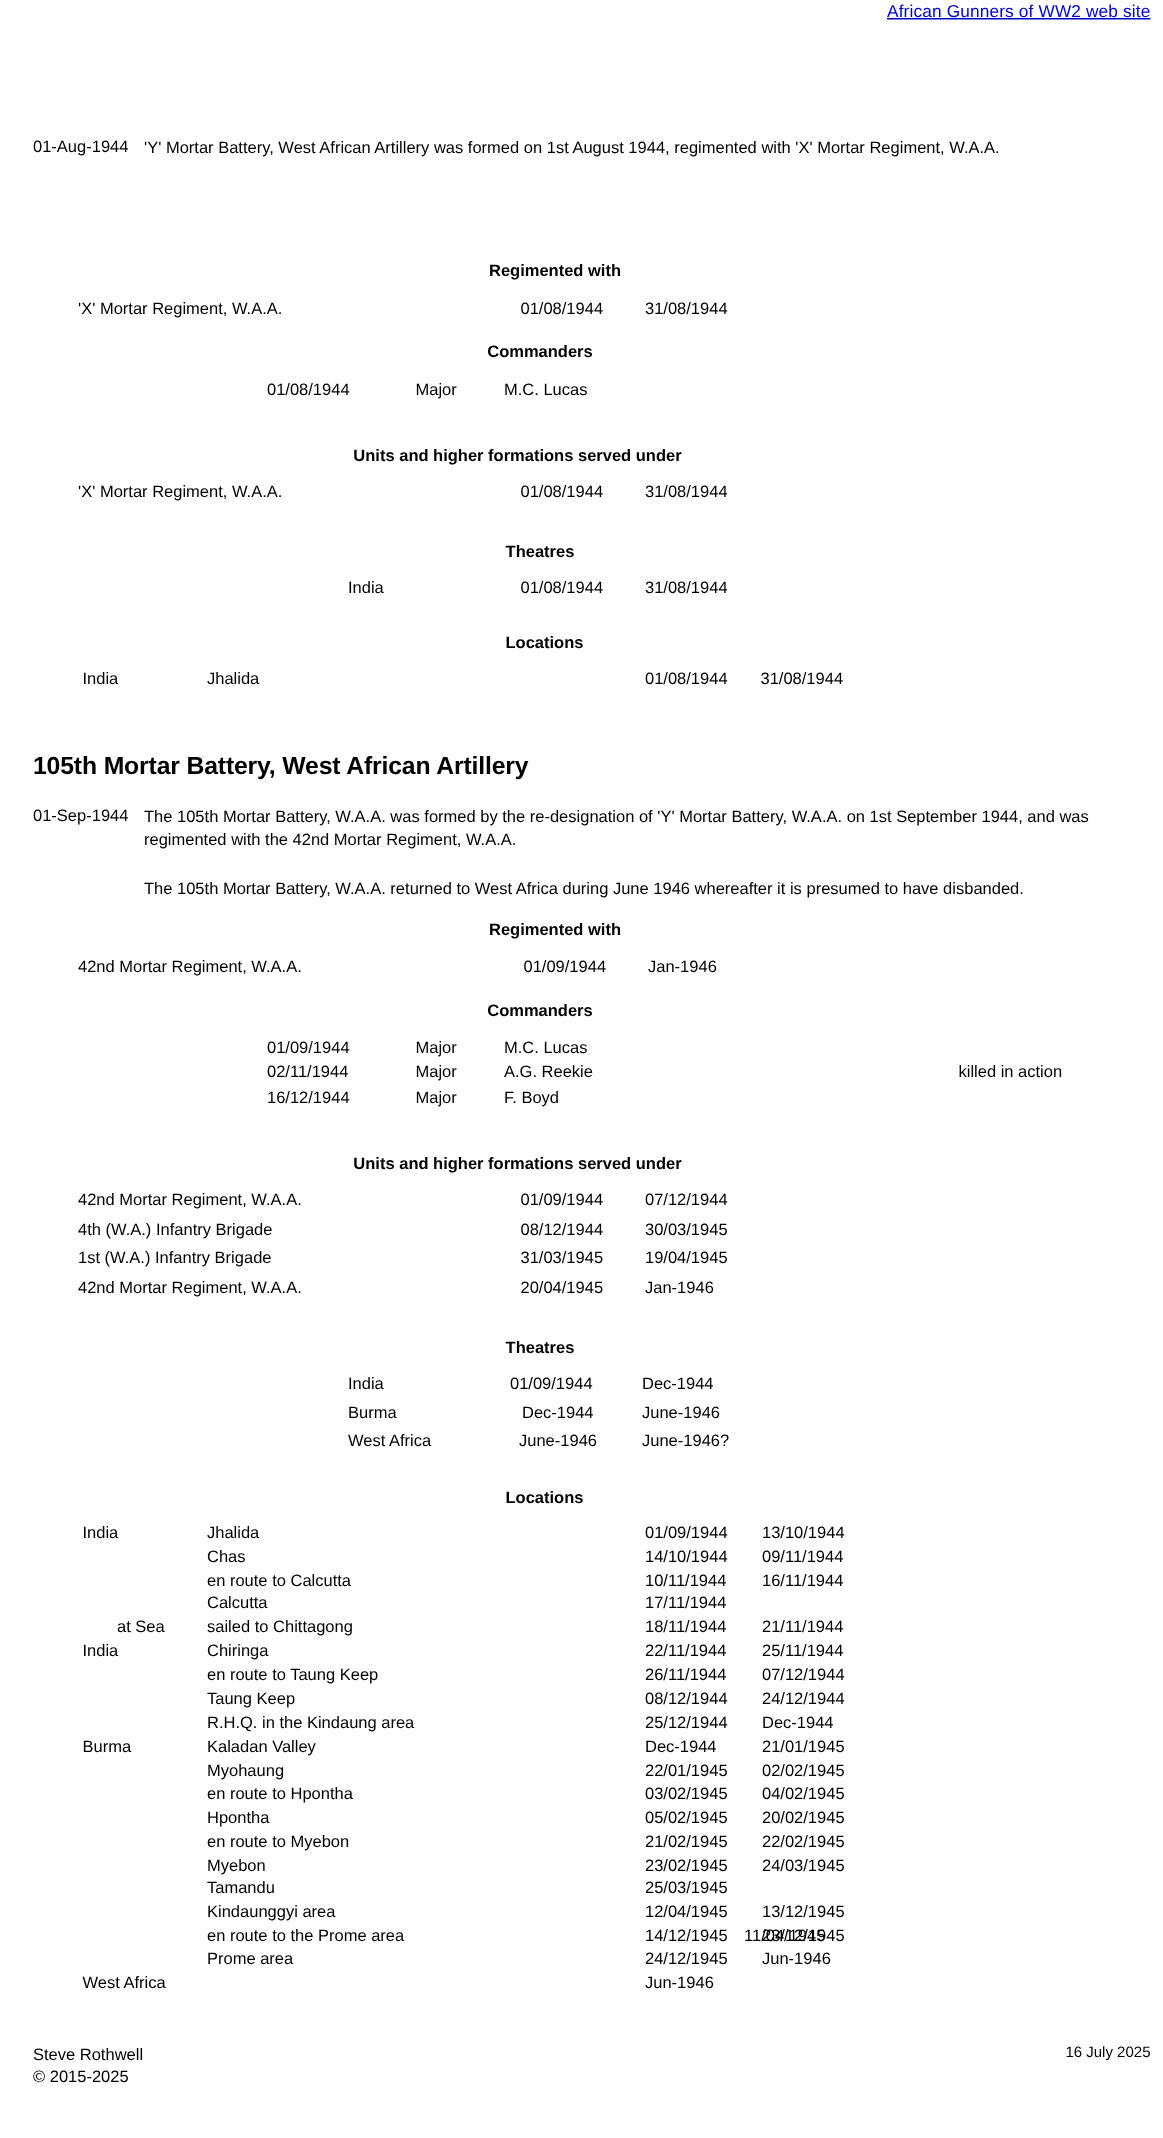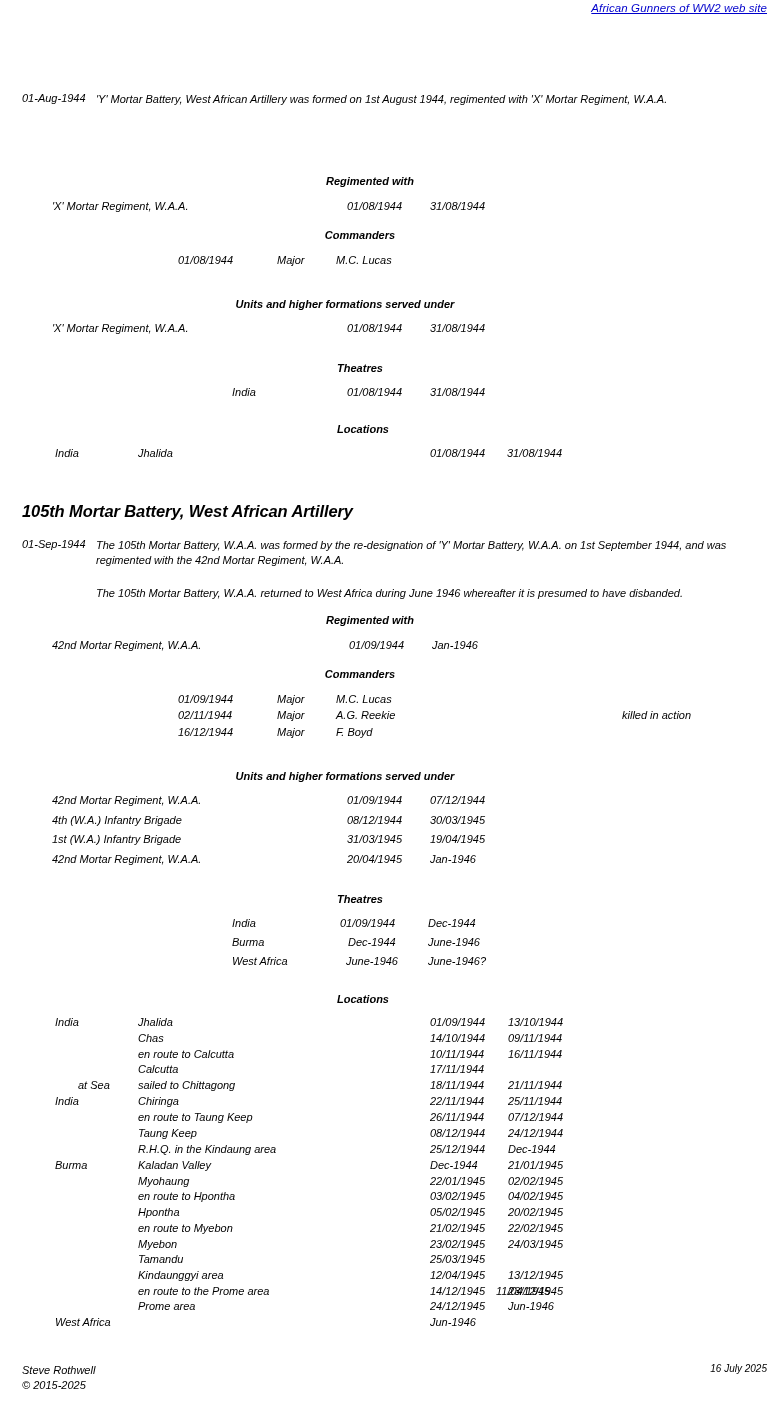--- a/index.html
+++ b/index.html
@@ -14,21 +14,20 @@
     font-family: "Liberation Sans", sans-serif;
     color: #000000;
     font-size: 11px;
     overflow: hidden;
   }
   .page {
     position: relative;
     width: 775px;
     height: 1425px;
     box-sizing: border-box;
-    font-style: italic;
   }
 
   
   .toplink-bar {
     position: absolute;
     top: 2px;
     right: 8px;
     text-align: right;
   }
   .toplink {
@@ -169,21 +168,21 @@
   <div class="subhead" style="top:668px; left:265px; width:190px;">Commanders</div>
 
   <div class="cell" style="top:693px; left:178px;">01/09/1944</div>
   <div class="cell" style="top:693px; left:277px;">Major</div>
   <div class="cell" style="top:693px; left:336px;">M.C. Lucas</div>
   <div class="cell" style="top:693px; left:603px;"></div>
 
   <div class="cell" style="top:709px; left:178px;">02/11/1944</div>
   <div class="cell" style="top:709px; left:277px;">Major</div>
   <div class="cell" style="top:709px; left:336px;">A.G. Reekie</div>
-  <div class="cell" style="top:709px; left:622px;">killed in action</div>
+  <div class="cell" style="top:709px; left:639px;">killed in action</div>
 
   <div class="cell" style="top:726px; left:178px;">16/12/1944</div>
   <div class="cell" style="top:726px; left:277px;">Major</div>
   <div class="cell" style="top:726px; left:336px;">F. Boyd</div>
   <div class="cell" style="top:726px; left:603px;"></div>
 
   <div class="subhead" style="top:770px; left:235px; width:220px;">Units and higher formations served under</div>
 
   <div class="cell" style="top:794px; left:52px;">42nd Mortar Regiment, W.A.A.</div>
   <div class="cell" style="top:794px; left:347px;">01/09/1944</div>

